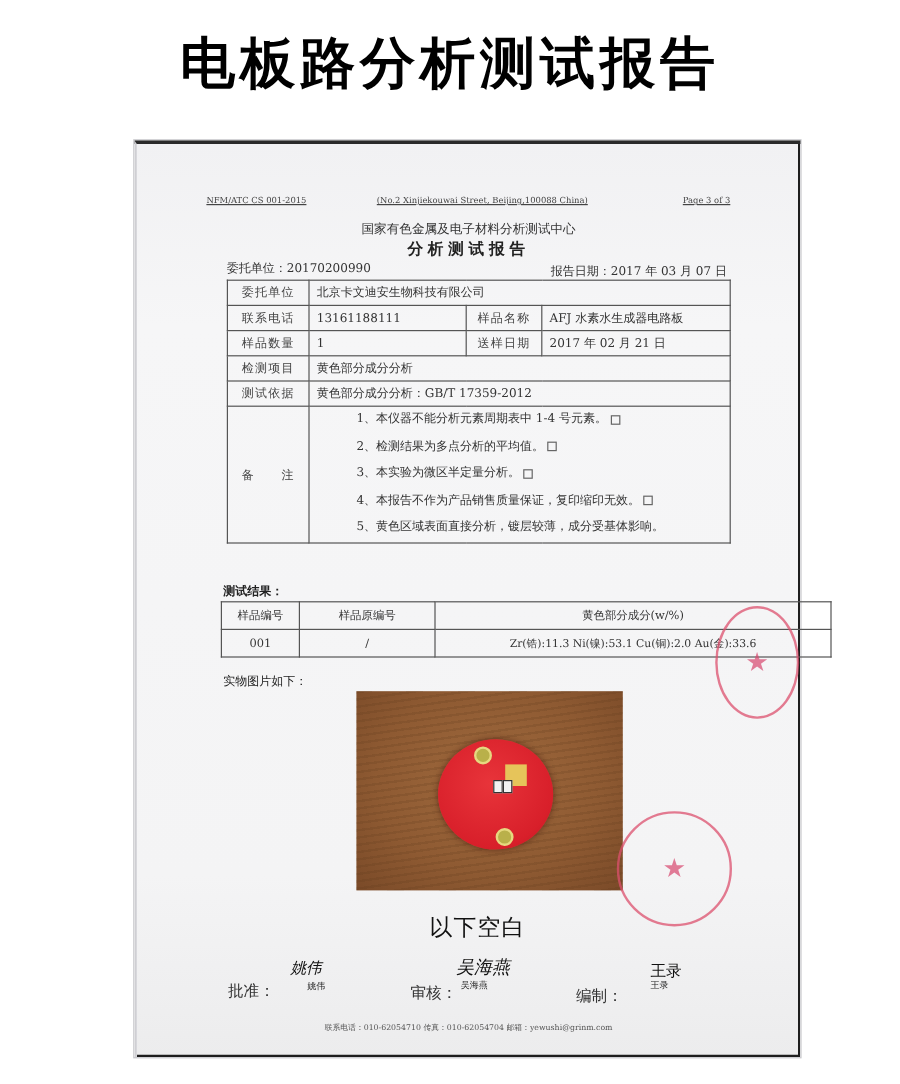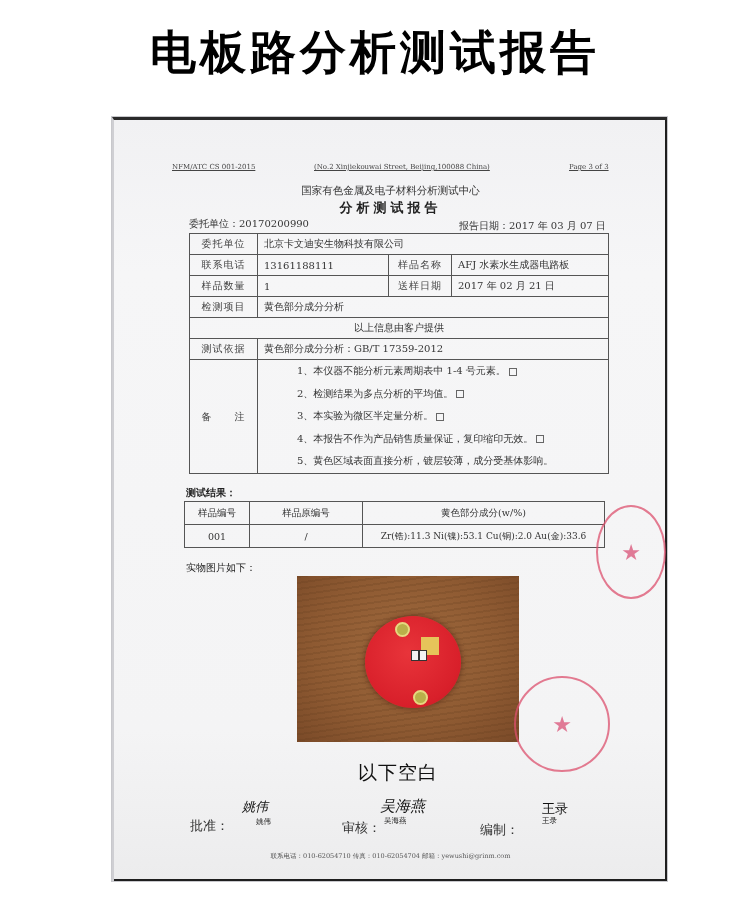--- a/index.html
+++ b/index.html
@@ -25,21 +25,21 @@
   .report-title { font-size:13px; font-weight:bold; letter-spacing:4px; text-align:center; width:553px; left:0; color:#222; }
   .meta { font-size:10px; color:#333; white-space:nowrap; }
   table.info { border-collapse:collapse; position:absolute; left:75px; top:113px; width:420px; font-size:10px; color:#333; }
   table.info td { border:1px solid #555; padding:0 6px; height:20px; vertical-align:middle; }
   table.info td.lbl { width:55px; text-align:center; color:#444; letter-spacing:1px; }
   table.info td.lbl2 { width:50px; text-align:center; color:#444; letter-spacing:1px; }
   table.info td.center { text-align:center; }
   .notes-cell div { height:22.5px; line-height:22.5px;margin-left:33px; }
   .sq { display:inline-block; width:6px; height:6px; border:1px solid #666; margin-left:3px; vertical-align:middle; }
   .results-title { font-size:10px; font-weight:bold; color:#222; }
-  table.results { border-collapse:collapse; position:absolute; left:70px; top:381px; width:421px; font-size:9.5px; color:#333; }
+  table.results { border-collapse:collapse; position:absolute; left:70px; top:381px; width:509px; font-size:9.5px; color:#333; }
   table.results td { border:1px solid #555; height:22px; text-align:center; vertical-align:middle; padding:0 3px; }
   .photo-label { font-size:10px; color:#222; }
   .pcb-photo {
     position:absolute; left:183px; top:456px; width:222px; height:166px;
     background:
       repeating-linear-gradient(172deg, rgba(90,55,25,0.18) 0 2px, rgba(0,0,0,0) 2px 6px),
       radial-gradient(ellipse at 50% 45%, #a06a3e 0%, #8e5a32 60%, #7a4a28 100%);
   }
   .pcb {
     position:absolute; left:68px; top:40px; width:96px; height:92px; border-radius:50%;
@@ -96,23 +96,20 @@
       </tr>
       <tr>
         <td class="lbl">样品数量</td>
         <td>1</td>
         <td class="lbl2">送样日期</td>
         <td>2017 年 02 月 21 日</td>
       </tr>
       <tr>
         <td class="lbl">检测项目</td>
         <td colspan="3">黄色部分成分分析</td>
-      </tr>
-      <tr>
-        <td colspan="4" class="center">以上信息由客户提供</td>
       </tr>
       <tr>
         <td class="lbl">测试依据</td>
         <td colspan="3">黄色部分成分分析：GB/T 17359-2012</td>
       </tr>
       <tr>
         <td class="lbl" style="height:113px;">备　　注</td>
         <td colspan="3" class="notes-cell">
           <div><span>1、本仪器不能分析元素周期表中 1-4 号元素。</span><span class="sq"></span></div>
           <div><span>2、检测结果为多点分析的平均值。</span><span class="sq"></span></div>

